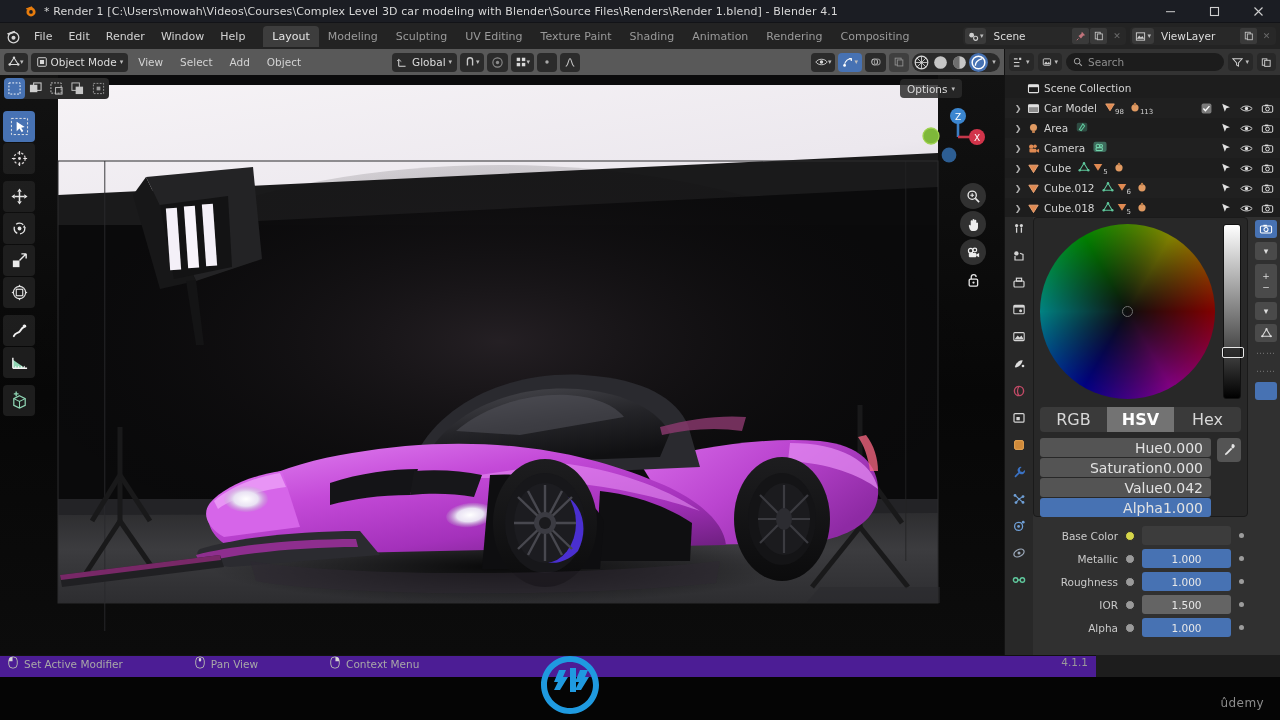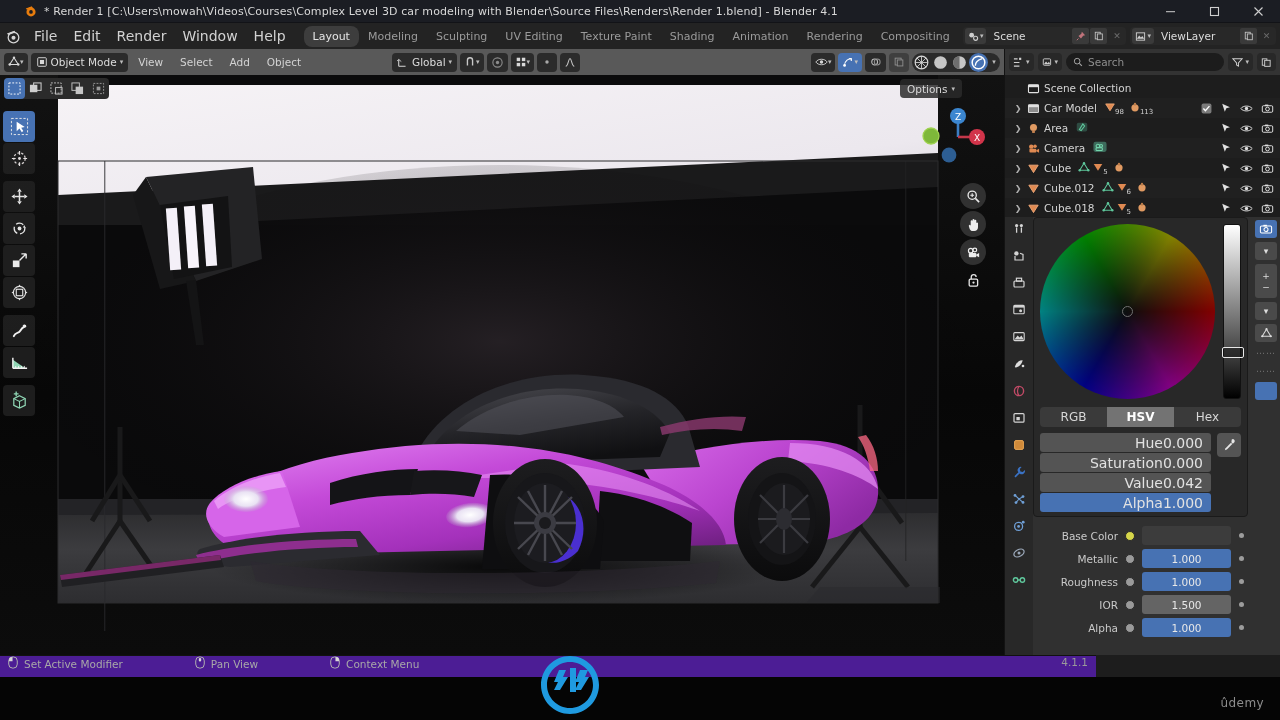--- a/index.html
+++ b/index.html
@@ -30,29 +30,29 @@
     color:#cfcfcf; font-size:13px; line-height:1;
   }
 
   
   .topbar {
     position:absolute; left:0; top:23px; width:1280px; height:26px;
     background:#232323; display:flex; align-items:center;
   }
   .blender-logo { width:26px; height:26px; display:flex; align-items:center; justify-content:center; }
   .menu-item {
-    font-size:14px; color:#d2d2d2; padding:3px 8px; border-radius:3px;
+    font-size:11px; color:#d2d2d2; padding:3px 8px; border-radius:3px;
     white-space:nowrap;
   }
   .ws-tabs { display:flex; align-items:center; margin-left:10px; overflow:hidden; }
   .ws-tab {
     font-size:11px; color:#9a9a9a; padding:4px 9px; border-radius:4px 4px 0 0;
     white-space:nowrap;
   }
-  .ws-tab.active { background:#3d3d3d; color:#e4e4e4;border-radius:8px; }
+  .ws-tab.active { background:#3d3d3d; color:#e4e4e4; }
   .topbar-right { margin-left:auto; display:flex; align-items:center; gap:4px; padding-right:4px; }
   .id-block {
     display:flex; align-items:center; background:#282828; border-radius:4px; height:18px;
     padding:0 0 0 2px;
   }
   .id-icon-btn {
     display:flex; align-items:center; gap:1px; background:#3a3a3a; border-radius:3px;
     height:16px; padding:0 3px; color:#c8c8c8; font-size:8px;
   }
   .id-name {
@@ -182,21 +182,21 @@
   .val-slider {
     width:18px; height:175px; border-radius:3px;
     background:linear-gradient(to bottom,#ffffff 0%, #000000 100%);
     position:relative; border:1px solid #111;
   }
   .val-knob {
     position:absolute; left:-2px; width:22px; height:11px; top:122px;
     border:1.5px solid #e8e8e8; border-radius:2px; background:#1212127a;
   }
   .mode-row { display:flex; margin-top:8px; background:#3a3a3a; border-radius:4px; overflow:hidden; }
-  .mode-row div { flex:1; text-align:center; font-size:12px; color:#d7d7d7; padding:3px 0; }
+  .mode-row div { flex:1; text-align:center; font-size:16px; color:#d7d7d7; padding:3px 0; }
   .mode-row div.on { background:#737373; color:#fff;font-weight:bold; }
   .chan-wrap { display:flex; gap:6px; margin-top:6px; }
   .chans { flex:1; display:flex; flex-direction:column; gap:1px; }
   .chan {
     display:flex; align-items:center; justify-content:flex-end;
     height:19px; background:#545454; border-radius:3px; padding:0 8px;
     font-size:14px; color:#e2e2e2;
   }
   .chan.blue { background:#4772b3; }
   .eyedrop {

